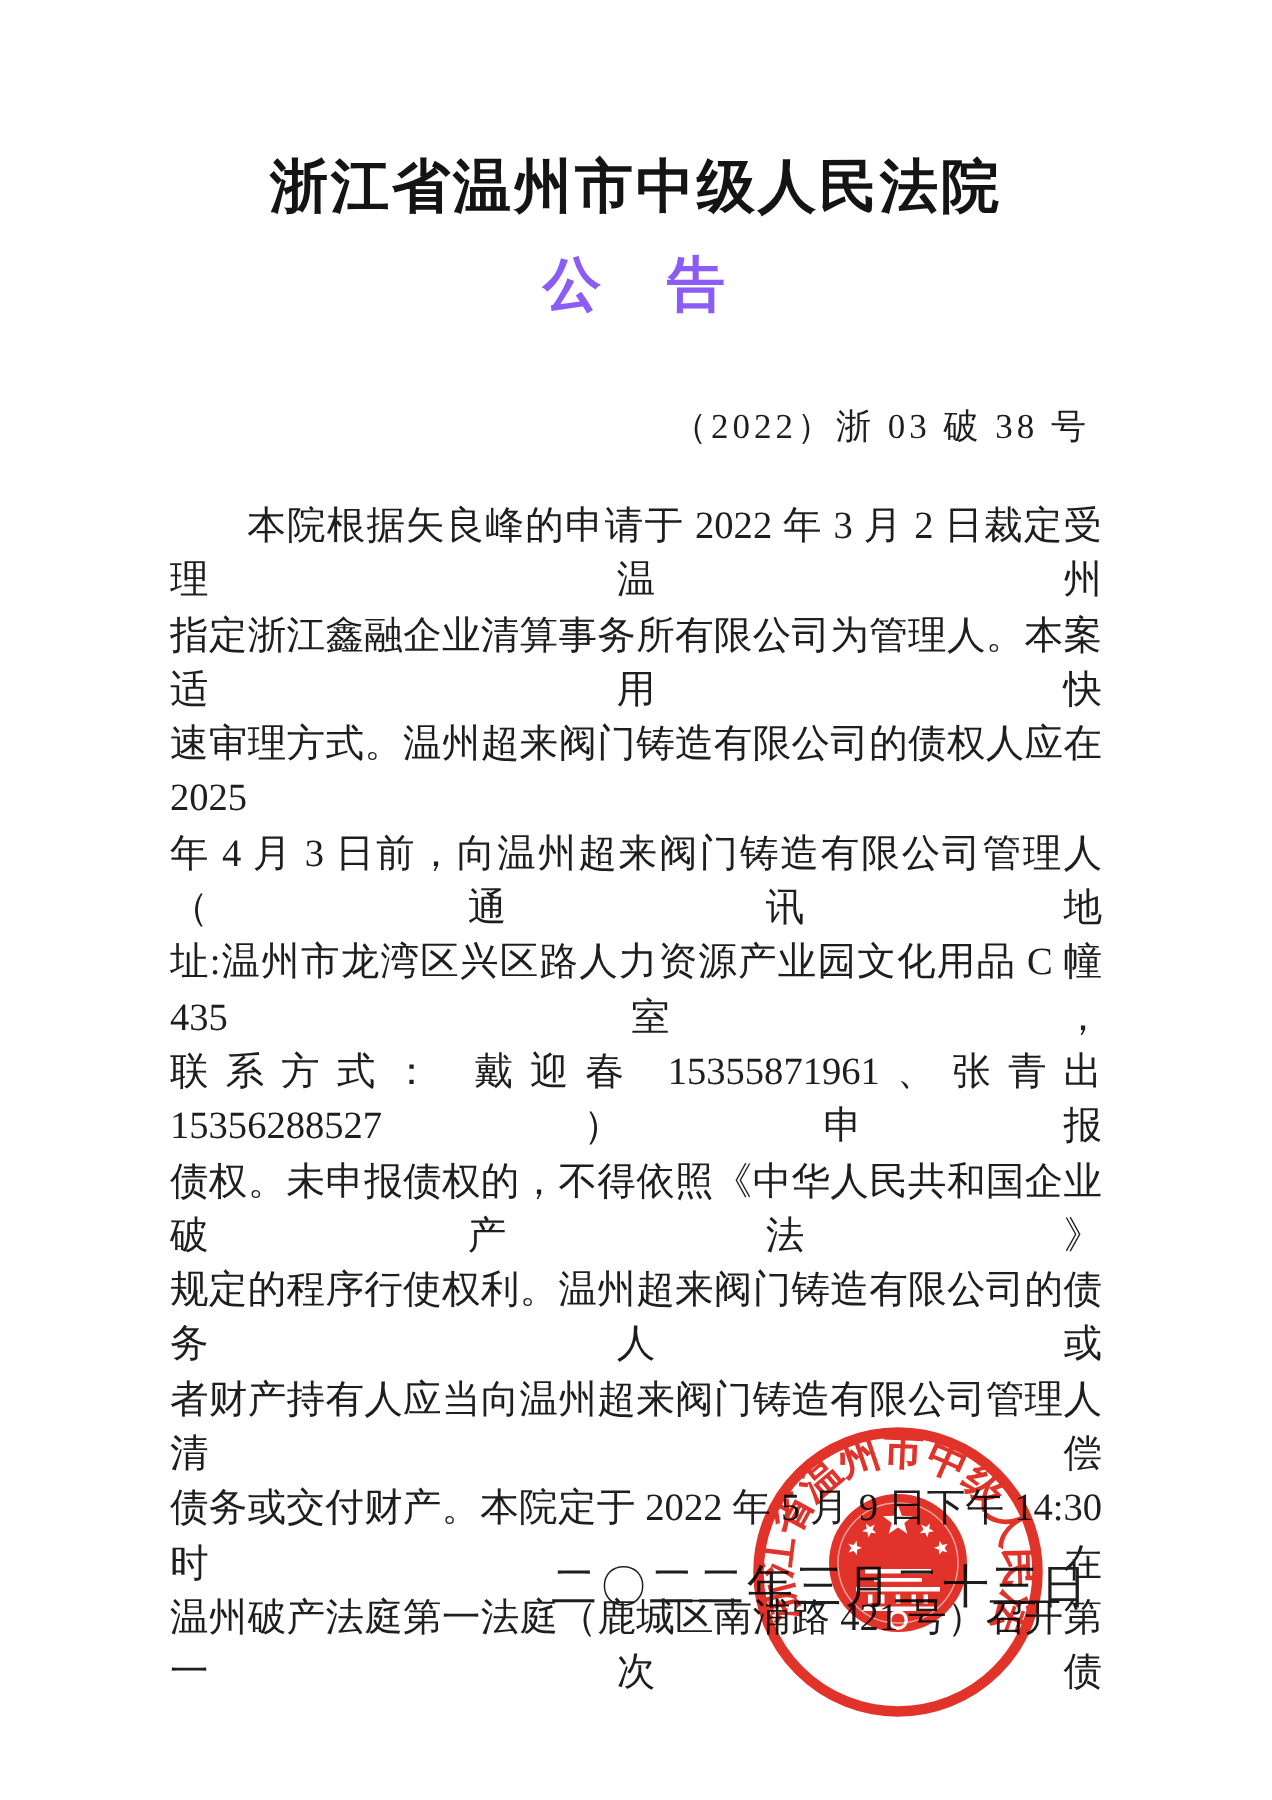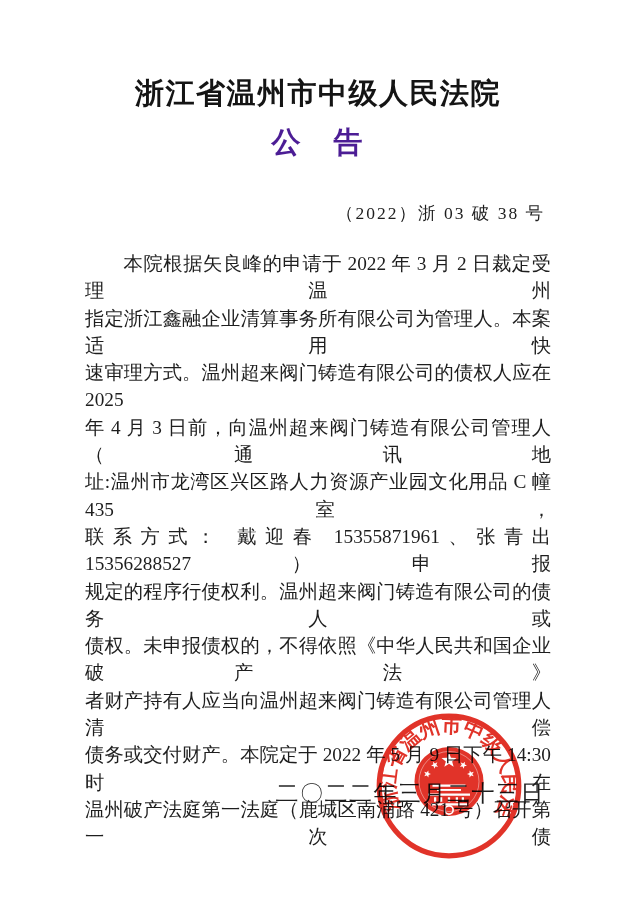--- a/index.html
+++ b/index.html
@@ -15,21 +15,21 @@
   .title {
     position:absolute; top:74px; left:0; right:0;
     text-align:center;
     font-size:29px; font-weight:bold; letter-spacing:1.5px;
     color:#141414;
   }
   .subtitle {
     position:absolute; top:123px; left:0; right:0;
     text-align:center;
     font-size:29px; font-weight:bold; letter-spacing:2px;
-    color:#4c1d95;
+    color:#8b5cf6;
   }
   .case-no {
     position:absolute; top:201px; right:91px;
     font-size:17.5px; letter-spacing:2px;
   }
   .body {
     position:absolute; left:85px; top:250px; width:466px;
     font-size:19.3px; line-height:27.3px;
   }
   .line { white-space:nowrap; }
@@ -63,22 +63,22 @@
 
   <div class="case-no">（2022）浙 03 破 38 号</div>
 
   <div class="body">
     <div class="line j indent">本院根据矢良峰的申请于 2022 年 3 月 2 日裁定受理温州</div>
     <div class="line j">指定浙江鑫融企业清算事务所有限公司为管理人。本案适用快</div>
     <div class="line j">速审理方式。温州超来阀门铸造有限公司的债权人应在 2025</div>
     <div class="line j">年 4 月 3 日前，向温州超来阀门铸造有限公司管理人（通讯地</div>
     <div class="line j">址:温州市龙湾区兴区路人力资源产业园文化用品 C 幢 435 室，</div>
     <div class="line j">联系方式： 戴迎春 15355871961、张青出 15356288527）申报</div>
+    <div class="line j">债权。未申报债权的，不得依照《中华人民共和国企业破产法》</div>
     <div class="line j">规定的程序行使权利。温州超来阀门铸造有限公司的债务人或</div>
-    <div class="line j">债权。未申报债权的，不得依照《中华人民共和国企业破产法》</div>
     <div class="line j">者财产持有人应当向温州超来阀门铸造有限公司管理人清偿</div>
     <div class="line j">债务或交付财产。本院定于 2022 年 5 月 9 日下午 14:30 时在</div>
     <div class="line j">温州破产法庭第一法庭（鹿城区南浦路 421 号）召开第一次债</div>
 
   </div>
 
   <div class="date">二〇二二年三月二十三日</div>
 
   <div class="seal">
     <svg viewBox="0 0 200 200" xmlns="http://www.w3.org/2000/svg" xmlns:xlink="http://www.w3.org/1999/xlink">

